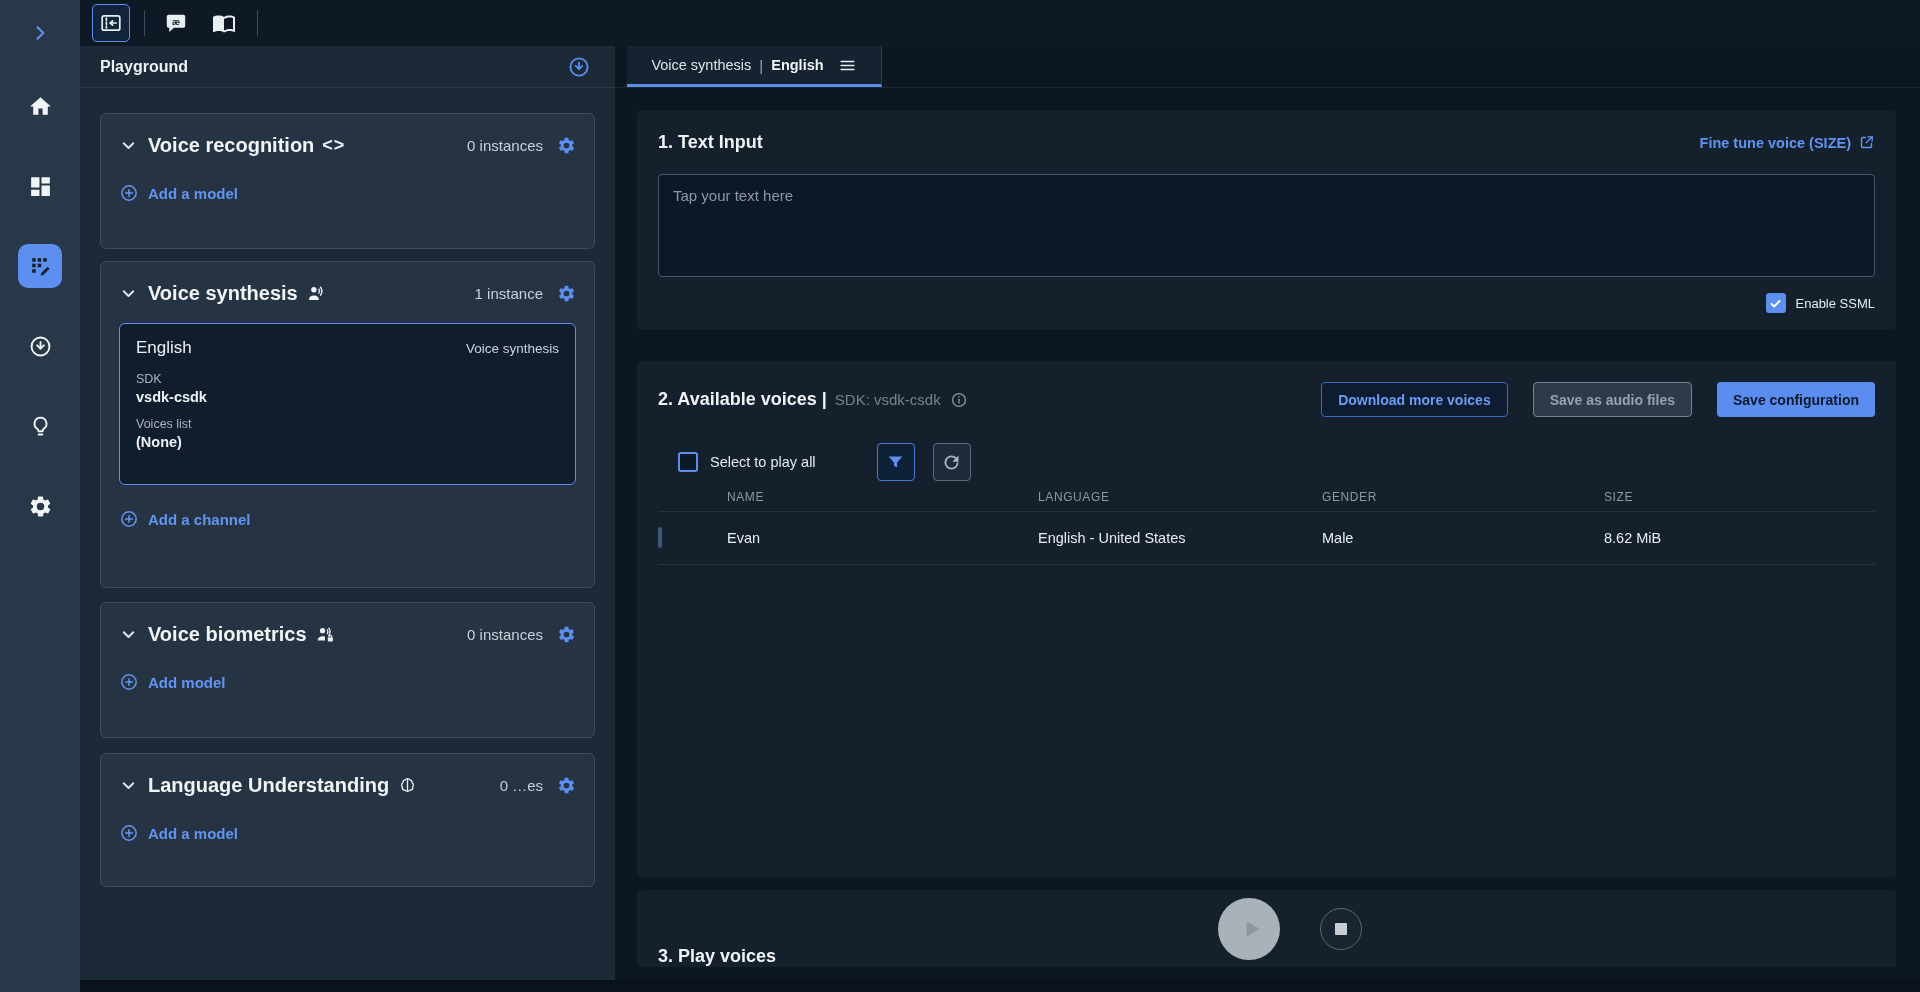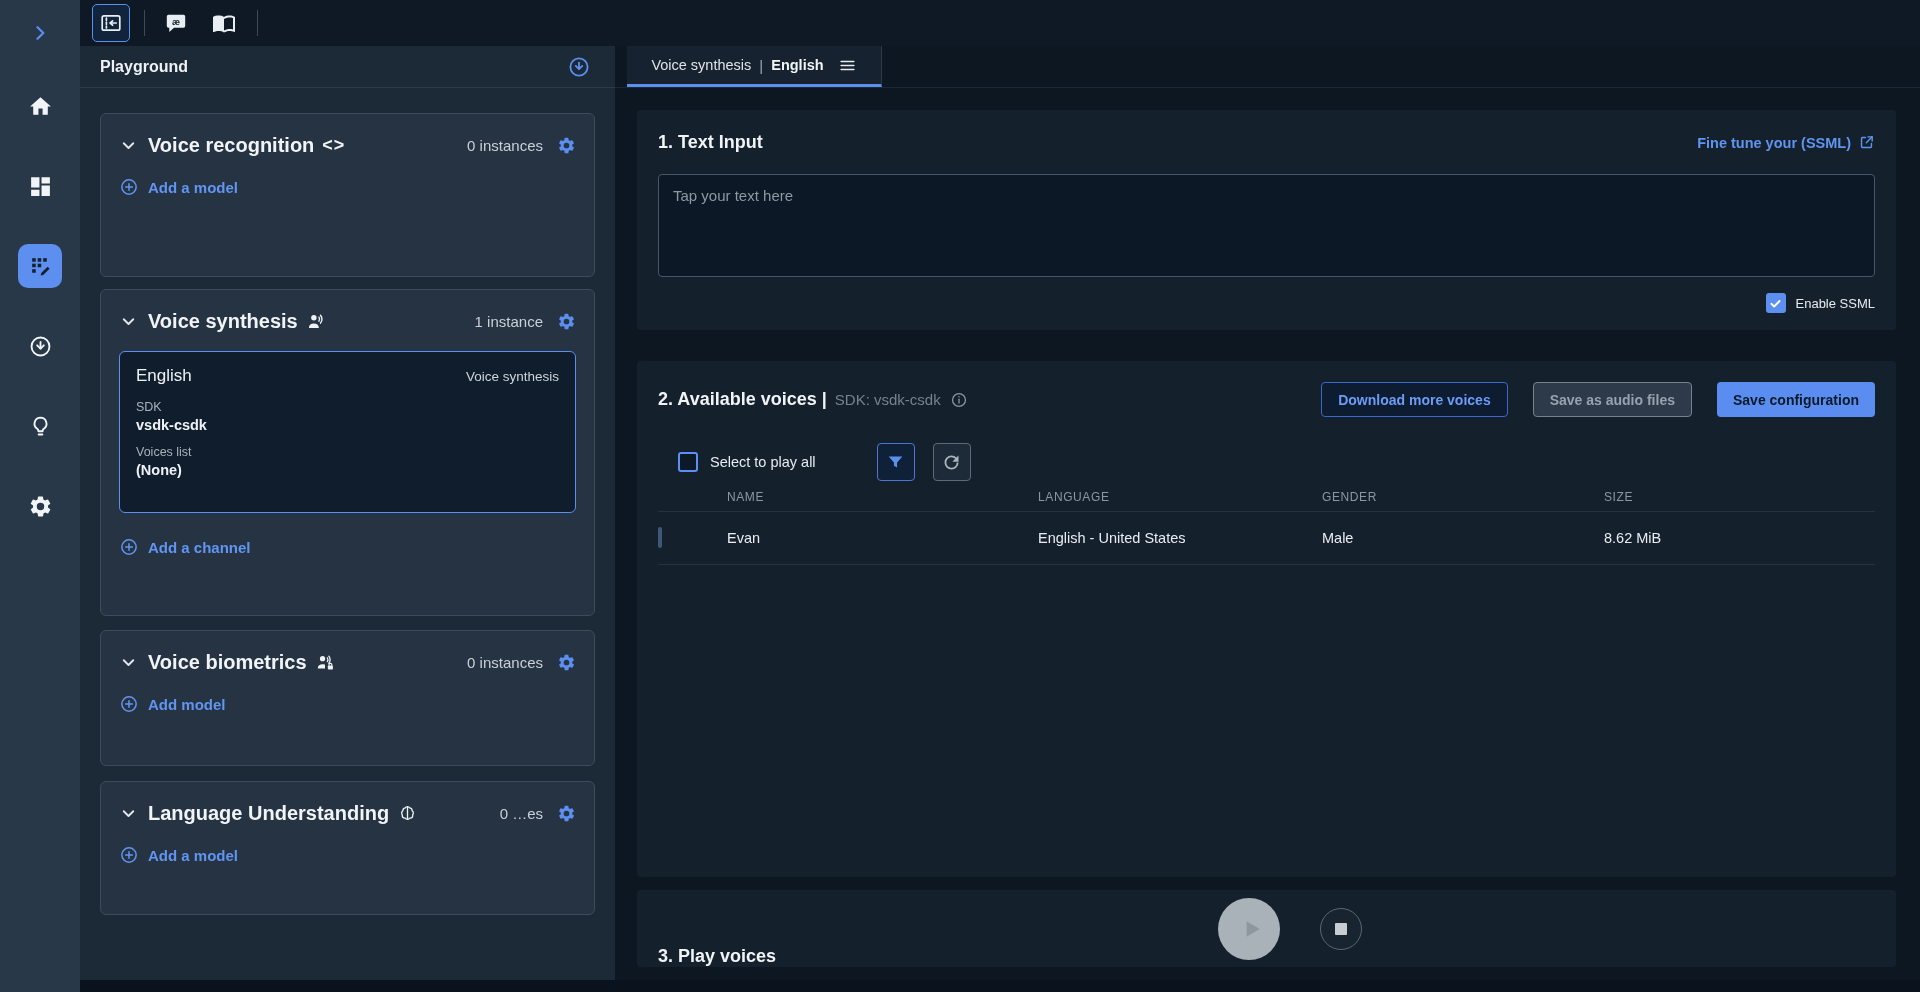--- a/index.html
+++ b/index.html
@@ -30,37 +30,37 @@
 
   
   .playground { position:absolute; left:80px; top:46px; width:535px; height:934px; background:#1c2936; }
   .pg-header { height:42px; display:flex; align-items:center; justify-content:space-between;
     padding:0 24px 0 20px; border-bottom:1px solid #2c3a49; }
   .pg-title { font-size:16px; font-weight:700; color:#eef2f6; }
   .pg-dl { background:none; border:none; color:#5c8ff0; cursor:pointer; display:flex; }
   .pg-dl svg { width:24px; height:24px; }
   .pg-cards { padding:0 20px; }
   .pg-card { background:#263343; border:1px solid #3d4b5c; border-radius:6px; padding:20px 18px 0 18px; }
-  .pg-card.c1 { margin-top:25px; height:164px; }
+  .pg-card.c1 { margin-top:25px; height:136px; }
   .pg-card.c2 { margin-top:12px; height:327px; }
   .pg-card.c3 { margin-top:14px; height:136px; }
   .pg-card.c4 { margin-top:15px; height:134px; }
   .card-head { display:flex; align-items:center; }
   .card-chev { background:none; border:none; color:#dfe6ec; cursor:pointer; display:flex; margin-right:10px; }
   .card-chev svg { width:19px; height:19px; }
   .card-title { font-size:20px; font-weight:700; color:#f1f4f7; white-space:nowrap; }
   .card-suffix { font-size:18px; font-weight:700; color:#f1f4f7; margin-left:8px; letter-spacing:1px; }
   .card-ico { color:#eef2f6; margin-left:8px; display:flex; }
   .card-ico svg { width:21px; height:21px; }
   .card-spacer { flex:1; }
   .card-count { font-size:15px; color:#c8d0d8; margin-right:14px; white-space:nowrap; }
   .card-gear { background:none; border:none; color:#5c8ff0; cursor:pointer; display:flex; }
   .card-gear svg { width:19px; height:19px; }
   .add-link { display:inline-flex; align-items:center; gap:9px; background:none; border:none;
-    color:#6195f1; font-size:15px; font-weight:700; cursor:pointer; margin-top:20px;
+    color:#6195f1; font-size:15px; font-weight:700; cursor:pointer; margin-top:26px;
     font-family:"Liberation Sans","DejaVu Sans",sans-serif; }
   .add-link svg { width:20px; height:20px; }
   .pg-card.c2 .add-link { margin-top:24px; }
 
   .instance { margin-top:18px; height:162px; background:#101d2c; border:1.5px solid #5c8ff0;
     border-radius:6px; padding:14px 16px; cursor:pointer; }
   .inst-row { display:flex; align-items:baseline; justify-content:space-between; }
   .inst-name { font-size:17px; color:#edf1f5; }
   .inst-type { font-size:13.5px; color:#ccd4db; }
   .inst-label { font-size:12.5px; color:#a7b2bc; margin-top:14px; }
@@ -415,21 +415,21 @@
               </svg>
           </span>
         </button>
       </div>
     </div>
 
     <section class="msec sec1">
       <div class="sec1-head">
         <span class="sec-title">1. Text Input</span>
         <button class="ssml-link">
-          <span>Fine tune your (SSML)</span>
+          <span>Fine tune voice (SIZE)</span>
           <span style="display:flex">
             <svg viewBox="0 0 24 24" width="17" height="17" fill="none" stroke="currentColor" stroke-width="2" stroke-linecap="round" stroke-linejoin="round">
                 <path d="M10.5 5H6.2A1.2 1.2 0 005 6.2v11.6A1.2 1.2 0 006.2 19h11.6a1.2 1.2 0 001.2-1.2v-4.3"></path>
                 <path d="M14 4h6v6"></path>
                 <path d="M20 4l-8.3 8.3"></path>
               </svg>
           </span>
         </button>
       </div>
       <textarea class="txtarea" placeholder="Tap your text here" style=""></textarea>

